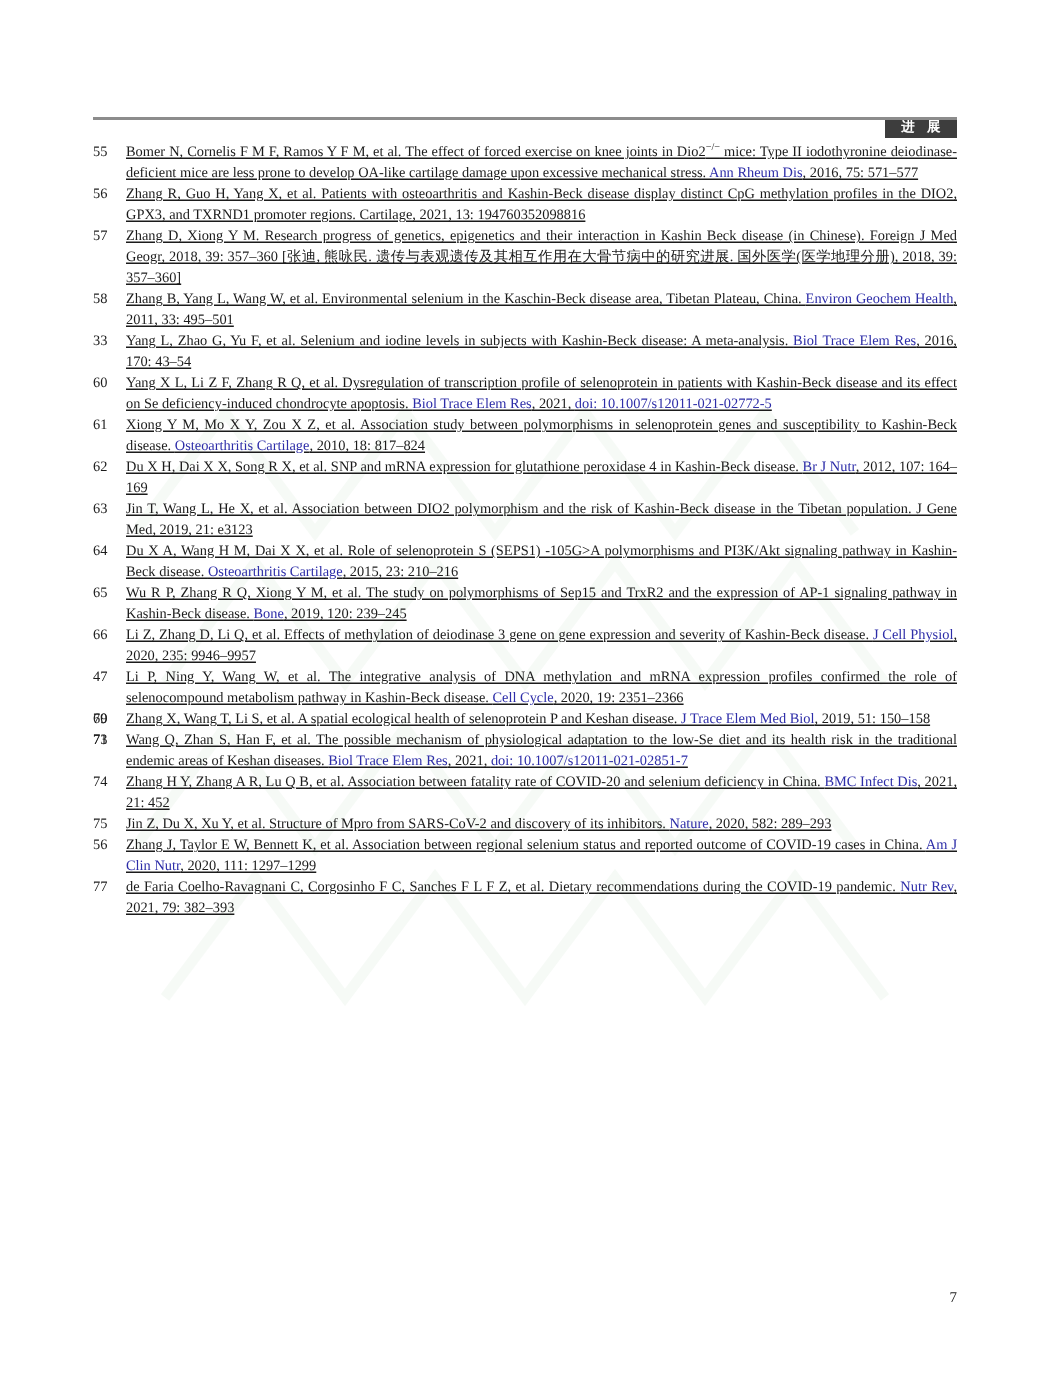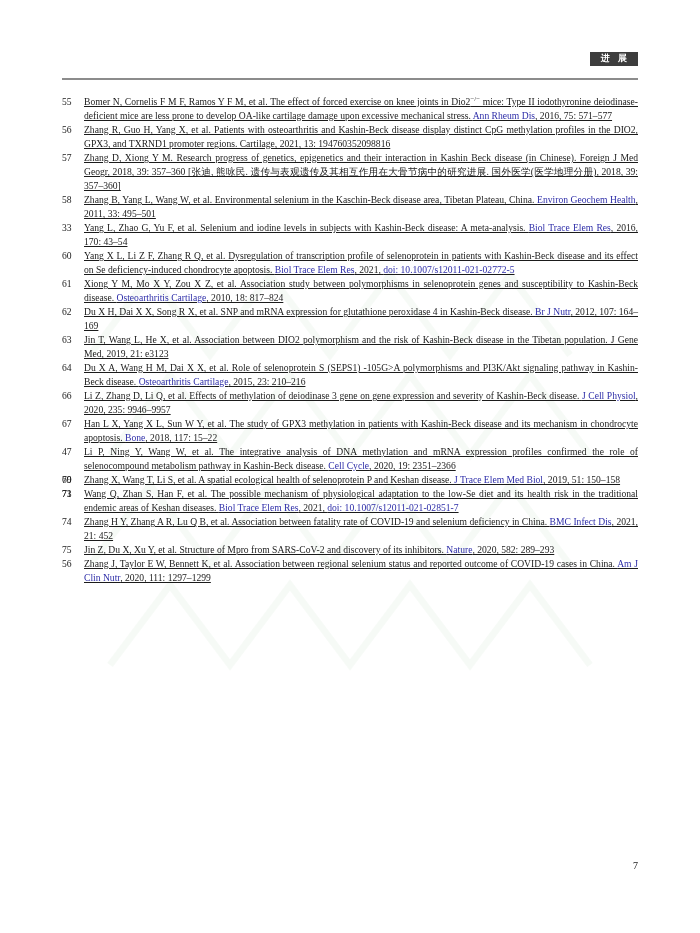--- a/index.html
+++ b/index.html
@@ -6,21 +6,21 @@
   body {
     width:700px; height:933px; position:relative; overflow:hidden;
     background:#ffffff;
     font-family:"Liberation Serif","DejaVu Serif",serif;
     color:#1b1b1b;
   }
   .page { position:absolute; inset:0; background:#ffffff; }
 
   
   .section-tag {
-    position:absolute; top:52px; right:62px;
+    position:absolute; top:78px; right:62px;
     background:var(--tag-bg,#3d3d3d); color:#ffffff;
     font-size:9px; line-height:11px; padding:1px 8px 2px 11px;
     letter-spacing:3px; font-weight:bold;
   }
   .header-rule {
     position:absolute; left:62px; width:576px; top:78px; height:2px;
     background:var(--rule-gray,#8c8c8c);
   }
 
   
@@ -68,27 +68,28 @@
       <li class="ref"><span class="ref-num">55</span><span><span>Bomer N, Cornelis F M F, Ramos Y F M, et al. The effect of forced exercise on knee joints in Dio2</span><sup class="ref-sup">−/−</sup><span> mice: Type II iodothyronine deiodinase-deficient mice are less prone to develop OA-like cartilage damage upon excessive mechanical stress. </span><span class="link">Ann Rheum Dis</span><span>, 2016, 75: 571–577</span></span></li>
       <li class="ref"><span class="ref-num">56</span><span><span>Zhang R, Guo H, Yang X, et al. Patients with osteoarthritis and Kashin-Beck disease display distinct CpG methylation profiles in the DIO2, GPX3, and TXRND1 promoter regions. Cartilage, 2021, 13: 194760352098816</span></span></li>
       <li class="ref"><span class="ref-num">57</span><span><span>Zhang D, Xiong Y M. Research progress of genetics, epigenetics and their interaction in Kashin Beck disease (in Chinese). Foreign J Med Geogr, 2018, 39: 357–360 [张迪, 熊咏民. 遗传与表观遗传及其相互作用在大骨节病中的研究进展. 国外医学(医学地理分册), 2018, 39: 357–360]</span></span></li>
       <li class="ref"><span class="ref-num">58</span><span><span>Zhang B, Yang L, Wang W, et al. Environmental selenium in the Kaschin-Beck disease area, Tibetan Plateau, China. </span><span class="link">Environ Geochem Health</span><span>, 2011, 33: 495–501</span></span></li>
       <li class="ref"><span class="ref-num">33</span><span><span>Yang L, Zhao G, Yu F, et al. Selenium and iodine levels in subjects with Kashin-Beck disease: A meta-analysis. </span><span class="link">Biol Trace Elem Res</span><span>, 2016, 170: 43–54</span></span></li>
       <li class="ref"><span class="ref-num">60</span><span><span>Yang X L, Li Z F, Zhang R Q, et al. Dysregulation of transcription profile of selenoprotein in patients with Kashin-Beck disease and its effect on Se deficiency-induced chondrocyte apoptosis. </span><span class="link">Biol Trace Elem Res</span><span>, 2021, </span><span class="link">doi: 10.1007/s12011-021-02772-5</span></span></li>
       <li class="ref"><span class="ref-num">61</span><span><span>Xiong Y M, Mo X Y, Zou X Z, et al. Association study between polymorphisms in selenoprotein genes and susceptibility to Kashin-Beck disease. </span><span class="link">Osteoarthritis Cartilage</span><span>, 2010, 18: 817–824</span></span></li>
       <li class="ref"><span class="ref-num">62</span><span><span>Du X H, Dai X X, Song R X, et al. SNP and mRNA expression for glutathione peroxidase 4 in Kashin-Beck disease. </span><span class="link">Br J Nutr</span><span>, 2012, 107: 164–169</span></span></li>
       <li class="ref"><span class="ref-num">63</span><span><span>Jin T, Wang L, He X, et al. Association between DIO2 polymorphism and the risk of Kashin-Beck disease in the Tibetan population. J Gene Med, 2019, 21: e3123</span></span></li>
       <li class="ref"><span class="ref-num">64</span><span><span>Du X A, Wang H M, Dai X X, et al. Role of selenoprotein S (SEPS1) -105G&gt;A polymorphisms and PI3K/Akt signaling pathway in Kashin-Beck disease. </span><span class="link">Osteoarthritis Cartilage</span><span>, 2015, 23: 210–216</span></span></li>
+      <li class="ref"><span class="ref-num">65</span><span><span>Wu R P, Zhang R Q, Xiong Y M, et al. The study on polymorphisms of Sep15 and TrxR2 and the expression of AP-1 signaling pathway in Kashin-Beck disease. </span><span class="link">Bone</span><span>, 2019, 120: 239–245</span></span></li>
       <li class="ref"><span class="ref-num">66</span><span><span>Li Z, Zhang D, Li Q, et al. Effects of methylation of deiodinase 3 gene on gene expression and severity of Kashin-Beck disease. </span><span class="link">J Cell Physiol</span><span>, 2020, 235: 9946–9957</span></span></li>
-      <li class="ref"><span class="ref-num">67</span><span><span>Han L X, Yang X L, Sun W Y, et al. The study of GPX3 methylation in patients with Kashin-Beck disease and its mechanism in chondrocyte apoptosis. </span><span class="link">Bone</span><span>, 2018, 117: 15–22</span></span></li>
       <li class="ref"><span class="ref-num">47</span><span><span>Li P, Ning Y, Wang W, et al. The integrative analysis of DNA methylation and mRNA expression profiles confirmed the role of selenocompound metabolism pathway in Kashin-Beck disease. </span><span class="link">Cell Cycle</span><span>, 2020, 19: 2351–2366</span></span></li>
       <li class="ref"><span class="ref-num">69</span></li>
       <li class="ref"><span class="ref-num">70</span><span><span>Zhang X, Wang T, Li S, et al. A spatial ecological health of selenoprotein P and Keshan disease. </span><span class="link">J Trace Elem Med Biol</span><span>, 2019, 51: 150–158</span></span></li>
       <li class="ref"><span class="ref-num">71</span></li>
       <li class="ref"><span class="ref-num">73</span><span><span>Wang Q, Zhan S, Han F, et al. The possible mechanism of physiological adaptation to the low-Se diet and its health risk in the traditional endemic areas of Keshan diseases. </span><span class="link">Biol Trace Elem Res</span><span>, 2021, </span><span class="link">doi: 10.1007/s12011-021-02851-7</span></span></li>
-      <li class="ref"><span class="ref-num">74</span><span><span>Zhang H Y, Zhang A R, Lu Q B, et al. Association between fatality rate of COVID-19 and selenium deficiency in China. </span><span class="link">BMC Infect Dis</span><span>, 2021, 21: 452</span></span></li>
+      <li class="ref"><span class="ref-num">74</span><span><span>Zhang H Y, Zhang A R, Lu Q B, et al. Association between fatality rate of COVID-20 and selenium deficiency in China. </span><span class="link">BMC Infect Dis</span><span>, 2021, 21: 452</span></span></li>
       <li class="ref"><span class="ref-num">75</span><span><span>Jin Z, Du X, Xu Y, et al. Structure of Mpro from SARS-CoV-2 and discovery of its inhibitors. </span><span class="link">Nature</span><span>, 2020, 582: 289–293</span></span></li>
       <li class="ref"><span class="ref-num">56</span><span><span>Zhang J, Taylor E W, Bennett K, et al. Association between regional selenium status and reported outcome of COVID-19 cases in China. </span><span class="link">Am J Clin Nutr</span><span>, 2020, 111: 1297–1299</span></span></li>
+      <li class="ref"><span class="ref-num">77</span><span><span>de Faria Coelho-Ravagnani C, Corgosinho F C, Sanches F L F Z, et al. Dietary recommendations during the COVID-19 pandemic. </span><span class="link">Nutr Rev</span><span>, 2021, 79: 382–393</span></span></li>
     </ol>
 
   <div class="page-num">7</div>
 
 </div>
 
 </body></html>

